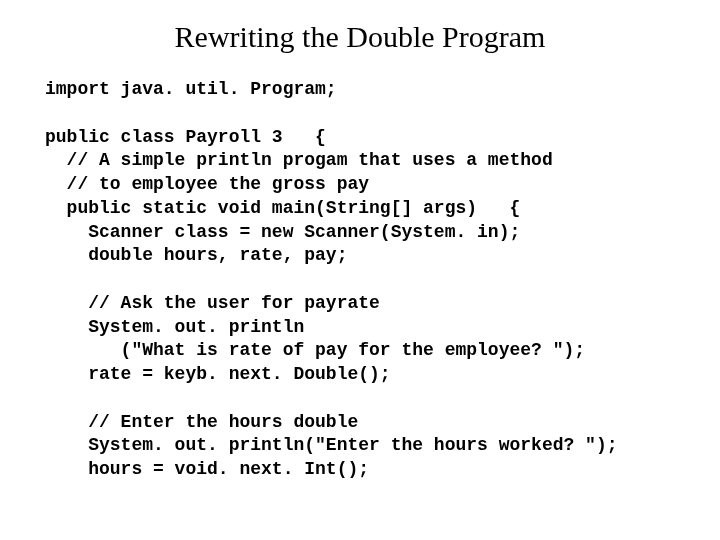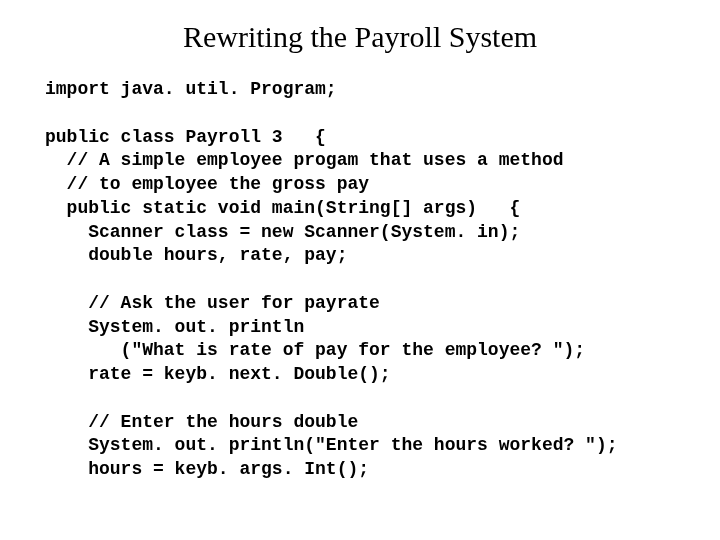--- a/index.html
+++ b/index.html
@@ -27,31 +27,31 @@
       font-weight: bold;
       line-height: 1.32;
       white-space: pre;
       margin: 0;
     }
   </style>
 </head>
 <body>
 
 <div class="slide">
-  <h1 class="title">Rewriting the Payroll System</h1>
+  <h1 class="title">Rewriting the Double Program</h1>
   <pre class="code"><span>import java. util. Program;</span>
 <span></span>
 <span>public class Payroll 3   {</span>
-<span>  // A simple employee progam that uses a method</span>
+<span>  // A simple println progam that uses a method</span>
 <span>  // to employee the gross pay</span>
 <span>  public static void main(String[] args)   {</span>
 <span>    Scanner class = new Scanner(System. in);</span>
 <span>    double hours, rate, pay;</span>
 <span></span>
 <span>    // Ask the user for payrate</span>
 <span>    System. out. println</span>
 <span>       ("What is rate of pay for the employee? ");</span>
 <span>    rate = keyb. next. Double();</span>
 <span></span>
 <span>    // Enter the hours double</span>
 <span>    System. out. println("Enter the hours worked? ");</span>
-<span>    hours = keyb. args. Int();</span></pre>
+<span>    hours = void. next. Int();</span></pre>
 </div>
 
 </body></html>

